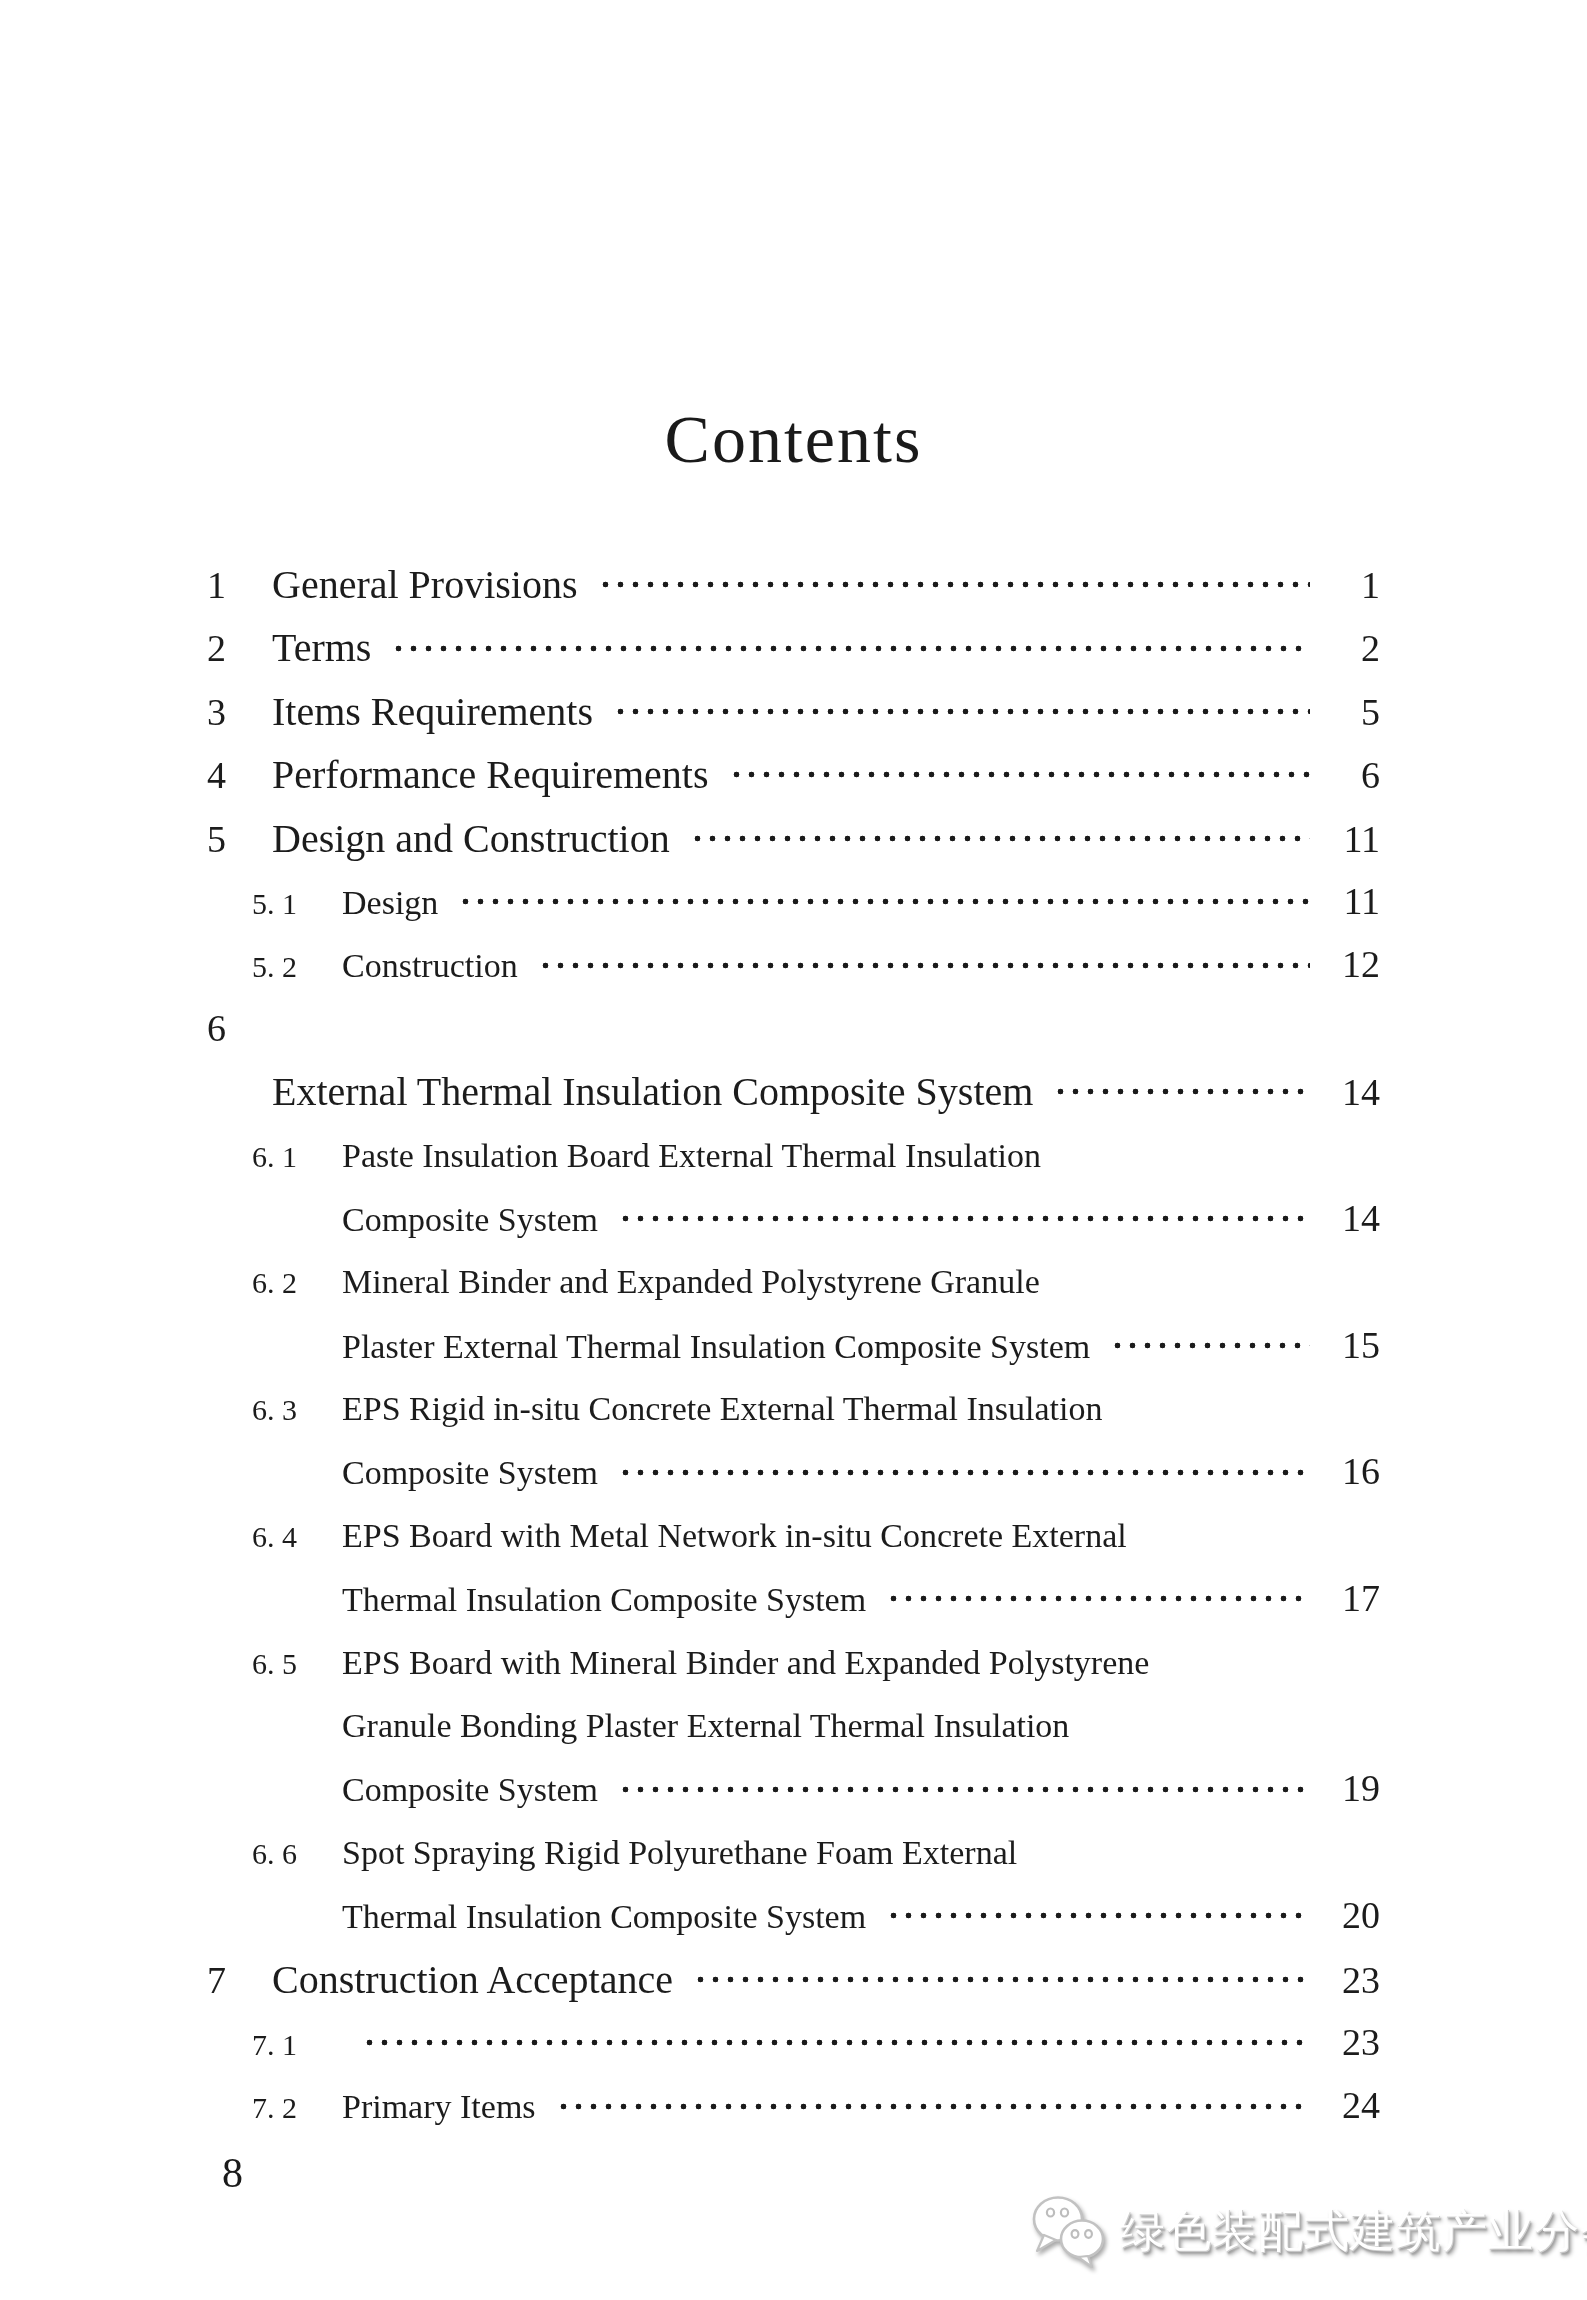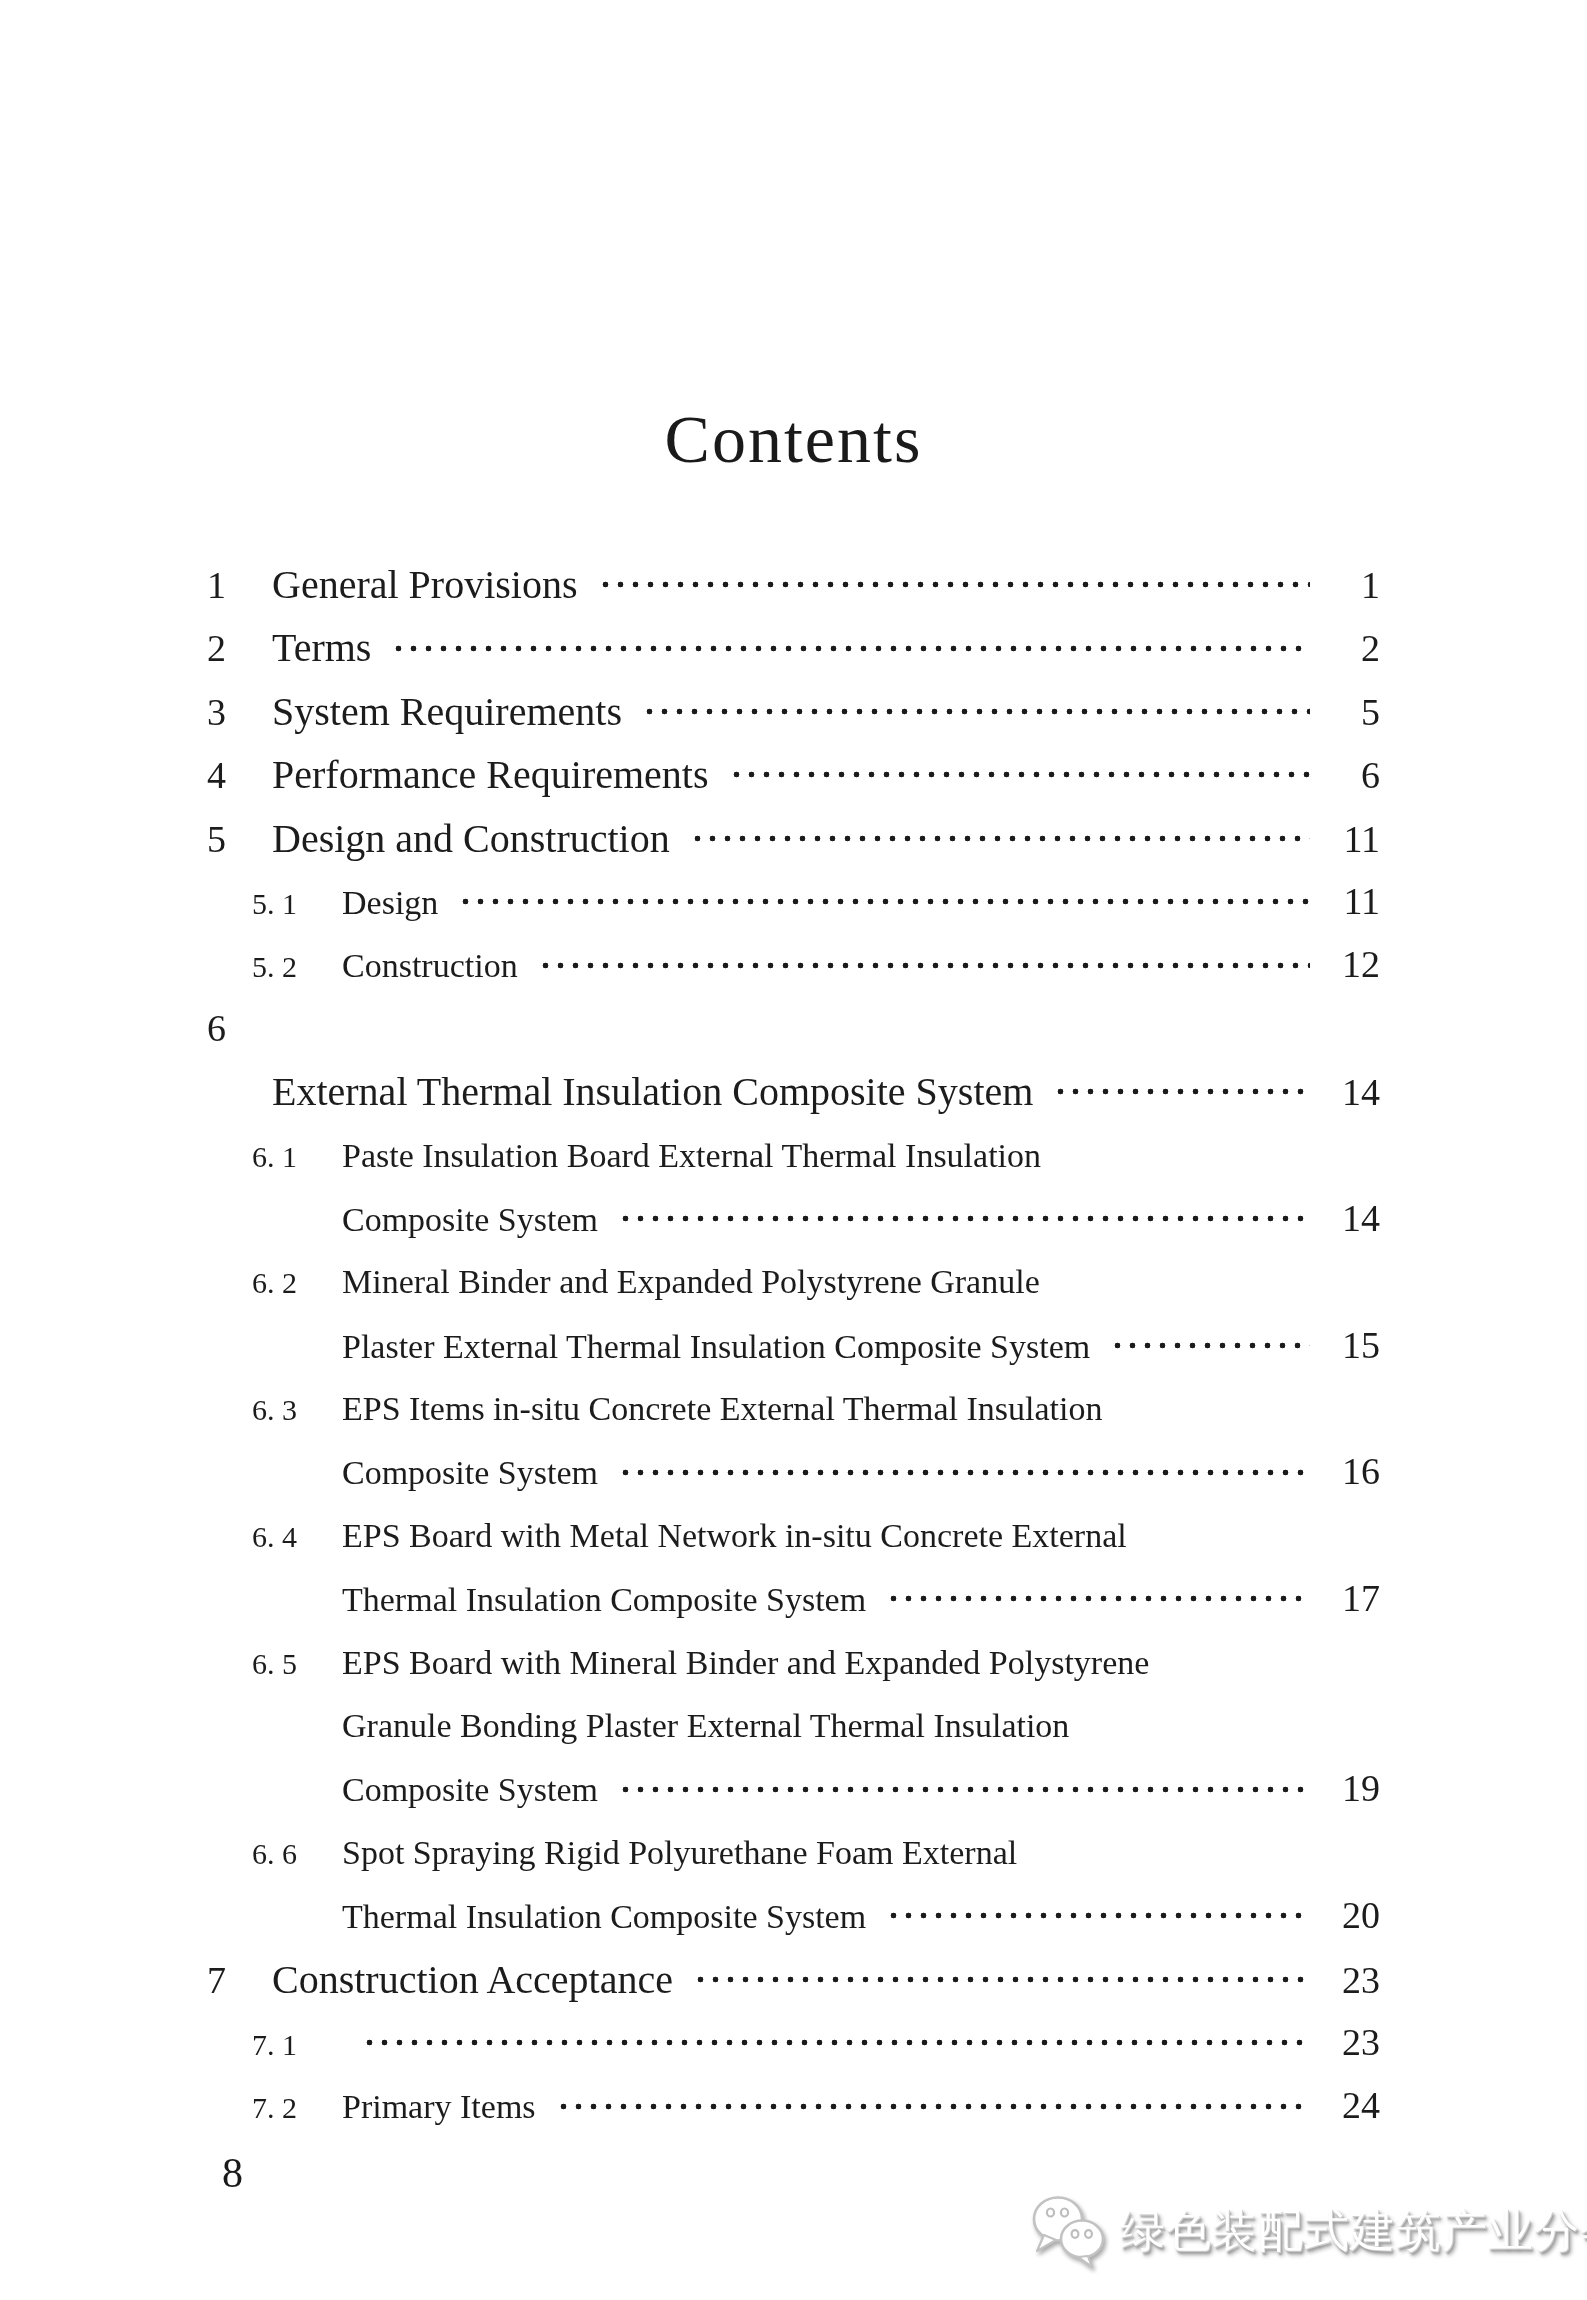--- a/index.html
+++ b/index.html
@@ -103,21 +103,21 @@
       <span class="pagenum">1</span>
     </div>
     <div class="row lvl1">
       <span class="num">2</span>
       <span class="text">Terms</span>
       <span class="leader"></span>
       <span class="pagenum">2</span>
     </div>
     <div class="row lvl1">
       <span class="num">3</span>
-      <span class="text">System Requirements</span>
+      <span class="text">Items Requirements</span>
       <span class="leader"></span>
       <span class="pagenum">5</span>
     </div>
     <div class="row lvl1">
       <span class="num">4</span>
       <span class="text">Performance Requirements</span>
       <span class="leader"></span>
       <span class="pagenum">6</span>
     </div>
     <div class="row lvl1">
@@ -159,21 +159,21 @@
       <span class="num">6. 2</span>
       <span class="text">Mineral Binder and Expanded Polystyrene Granule</span>
     </div>
     <div class="row lvl2 cont">
       <span class="text">Plaster External Thermal Insulation Composite System</span>
       <span class="leader"></span>
       <span class="pagenum">15</span>
     </div>
     <div class="row lvl2">
       <span class="num">6. 3</span>
-      <span class="text">EPS Items in-situ Concrete External Thermal Insulation</span>
+      <span class="text">EPS Rigid in-situ Concrete External Thermal Insulation</span>
     </div>
     <div class="row lvl2 cont">
       <span class="text">Composite System</span>
       <span class="leader"></span>
       <span class="pagenum">16</span>
     </div>
     <div class="row lvl2">
       <span class="num">6. 4</span>
       <span class="text">EPS Board with Metal Network in-situ Concrete External</span>
     </div>

